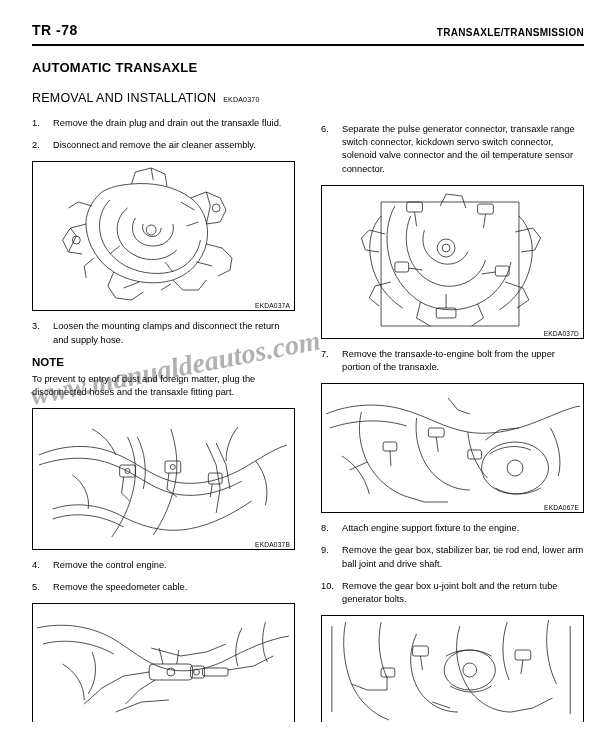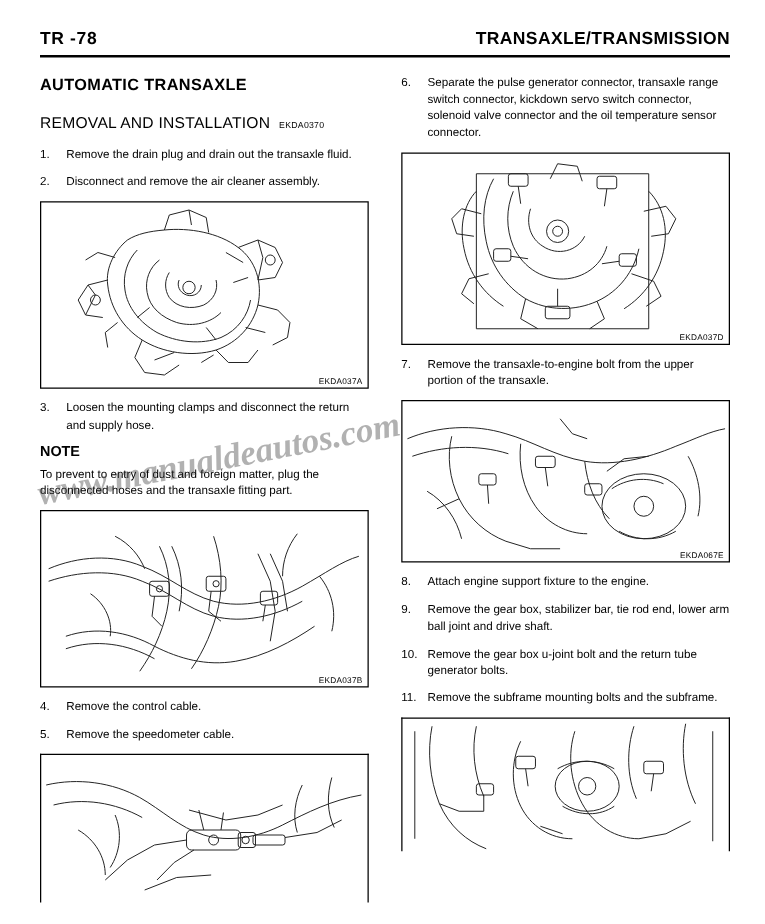--- a/index.html
+++ b/index.html
@@ -30,29 +30,30 @@
     border-bottom: 2px solid #000;
     padding-bottom: 6px;
     gap: 44px;
   }
   .header-left {
     font-size: 14px;
     font-weight: bold;
     letter-spacing: 0.5px;
   }
   .header-right {
-    font-size: 14px;
+    font-size: 10px;
     font-weight: bold;
     letter-spacing: 0.3px;
   }
   
   .columns {
     display: flex;
     gap: 26px;
     margin-top: 14px;
+    align-items: flex-end;
   }
   .col {
     width: 265px;
     position: relative;
   }
   h2.section-title {
     font-size: 13px;
     font-weight: bold;
     margin: 0 0 16px 0;
     letter-spacing: 0.3px;
@@ -238,21 +239,21 @@
             <path d="M208 18 C200 28 196 40 196 52"></path>
             <circle cx="96" cy="62" r="2.5"></circle>
             <circle cx="142" cy="58" r="2.5"></circle>
           </g>
         </svg>
         <span class="fig-code">EKDA037B</span>
       </div>
 
       <div class="step">
         <span class="num">4.</span>
-        <span class="txt">Remove the control cable.</span>
+        <span class="txt">Remove the control engine.</span>
       </div>
 
       <div class="step">
         <span class="num">5.</span>
         <span class="txt">Remove the speedometer cable.</span>
       </div>
 
       <div class="figure" style="height:118px;border-bottom:none;">
         <svg viewBox="0 0 265 118" preserveAspectRatio="none">
           <g fill="none" stroke="#222" stroke-width="0.8">
@@ -361,24 +362,20 @@
       <div class="step">
         <span class="num">9.</span>
         <span class="txt">Remove the gear box, stabilizer bar, tie rod end, lower arm ball joint and drive shaft.</span>
       </div>
 
       <div class="step">
         <span class="num">10.</span>
         <span class="txt">Remove the gear box u-joint bolt and the return tube generator bolts.</span>
       </div>
 
-      <div class="step">
-        <span class="num">11.</span>
-        <span class="txt">Remove the subframe mounting bolts and the subframe.</span>
-      </div>
 
       <div class="figure" style="height:106px;border-bottom:none;">
         <svg viewBox="0 0 265 106" preserveAspectRatio="none">
           <g fill="none" stroke="#222" stroke-width="0.8">
             <path d="M10 10 L10 96"></path>
             <path d="M24 6 C20 26 22 48 30 68 C38 86 52 98 68 104"></path>
             <path d="M60 6 C56 24 58 44 66 62"></path>
             <path d="M96 18 C88 34 88 54 96 70 C104 86 120 96 138 96"></path>
             <path d="M140 10 C134 28 136 50 146 68 C156 86 174 96 192 96"></path>
             <path d="M188 6 C182 24 182 46 190 64"></path>

